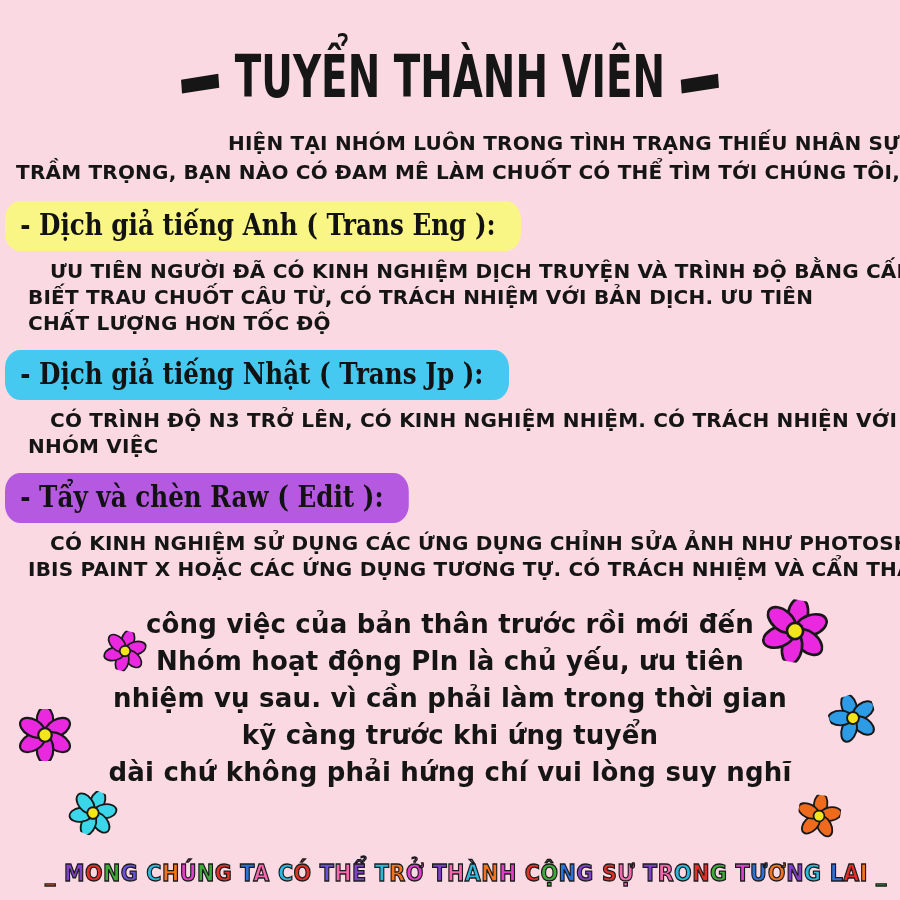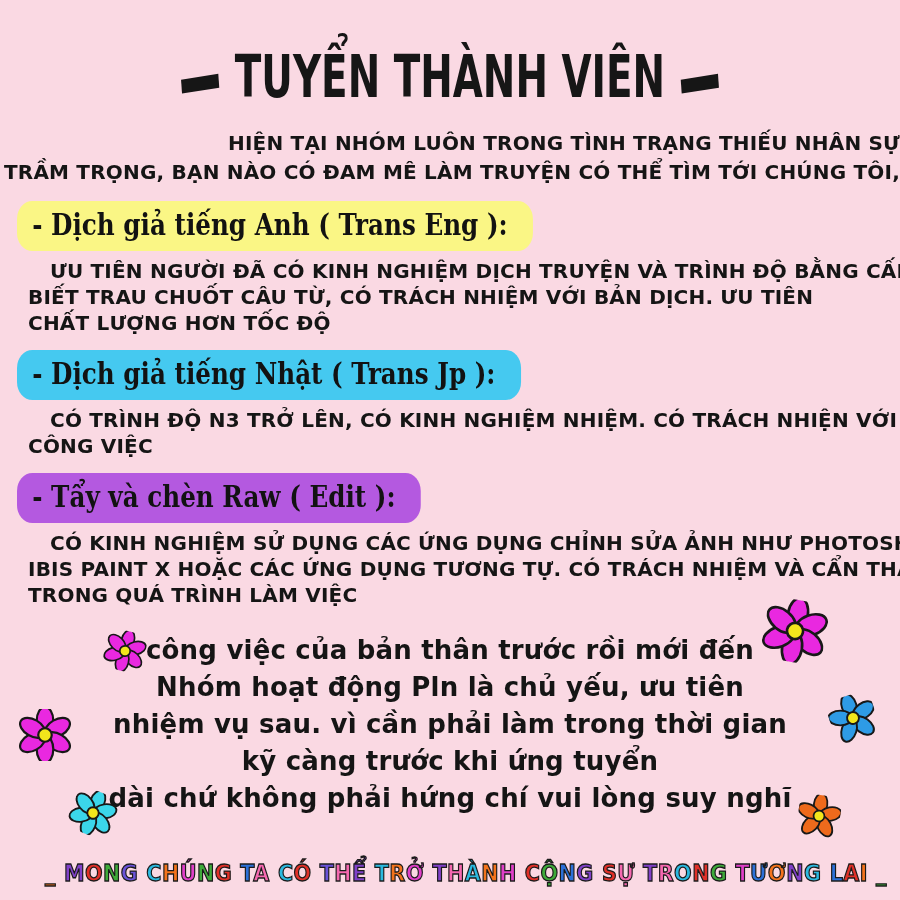--- a/index.html
+++ b/index.html
@@ -37,21 +37,21 @@
   .intro {
     margin-top:26px;
     text-align:right;
     font-weight:700;
     font-size:20px;
     line-height:29px;
     letter-spacing:0.2px;
   }
 
   
-  .pill-row { margin-top:14px;padding-left:12px; }
+  .pill-row { margin-top:14px; }
   .pill {
     display:inline-block;
     margin-left:5px;
     padding:7px 30px 9px 18px;
     border-radius:18px;
     font-family:"DejaVu Serif","Liberation Serif",serif;
     font-weight:700;
     font-size:29px;
     white-space:nowrap;
     transform:scaleX(0.85);
@@ -105,47 +105,46 @@
 <body>
 
 <div class="page">
 
   <div class="title-row">
     <span class="title-dash left"></span><span>TUYỂN THÀNH VIÊN</span><span class="title-dash right"></span>
   </div>
 
   <div class="intro">
       <div class="line">HIỆN TẠI NHÓM LUÔN TRONG TÌNH TRẠNG THIẾU NHÂN SỰ</div>
-      <div class="line">TRẦM TRỌNG, BẠN NÀO CÓ ĐAM MÊ LÀM TRUYỆN CÓ THỂ TÌM TỚI CHÚNG TÔI,</div>
+      <div class="line">TRẦM TRỌNG, BẠN NÀO CÓ ĐAM MÊ LÀM CHUỐT CÓ THỂ TÌM TỚI CHÚNG TÔI,</div>
     </div>
 
   <div class="pill-row">
     <span class="pill" id="pill-0" style="background: rgb(250, 246, 133);">- Dịch giả tiếng Anh ( Trans Eng ):</span>
   </div>
   <div class="section-body">
       <div class="line">ƯU TIÊN NGƯỜI ĐÃ CÓ KINH NGHIỆM DỊCH TRUYỆN VÀ TRÌNH ĐỘ BẰNG CẤP,</div>
       <div class="line">BIẾT TRAU CHUỐT CÂU TỪ, CÓ TRÁCH NHIỆM VỚI BẢN DỊCH. ƯU TIÊN</div>
       <div class="line">CHẤT LƯỢNG HƠN TỐC ĐỘ</div>
     </div>
 
   <div class="pill-row">
     <span class="pill" id="pill-1" style="background: rgb(69, 201, 240);">- Dịch giả tiếng Nhật ( Trans Jp ):</span>
   </div>
   <div class="section-body">
       <div class="line">CÓ TRÌNH ĐỘ N3 TRỞ LÊN, CÓ KINH NGHIỆM NHIỆM. CÓ TRÁCH NHIỆN VỚI</div>
-      <div class="line">CÔNG VIỆC</div>
+      <div class="line">NHÓM VIỆC</div>
     </div>
 
   <div class="pill-row">
     <span class="pill" id="pill-2" style="background: rgb(180, 89, 224);">- Tẩy và chèn Raw ( Edit ):</span>
   </div>
   <div class="section-body">
       <div class="line">CÓ KINH NGHIỆM SỬ DỤNG CÁC ỨNG DỤNG CHỈNH SỬA ẢNH NHƯ PHOTOSHOP,</div>
       <div class="line">IBIS PAINT X HOẶC CÁC ỨNG DỤNG TƯƠNG TỰ. CÓ TRÁCH NHIỆM VÀ CẨN THẬN</div>
-      <div class="line">TRONG QUÁ TRÌNH LÀM VIỆC</div>
     </div>
 
   <div class="note">
       <div class="line">công việc của bản thân trước rồi mới đến</div>
       <div class="line">Nhóm hoạt động Pln là chủ yếu, ưu tiên</div>
       <div class="line">nhiệm vụ sau. vì cần phải làm trong thời gian</div>
       <div class="line">kỹ càng trước khi ứng tuyển</div>
       <div class="line">dài chứ không phải hứng chí vui lòng suy nghĩ</div>
     </div>
 

